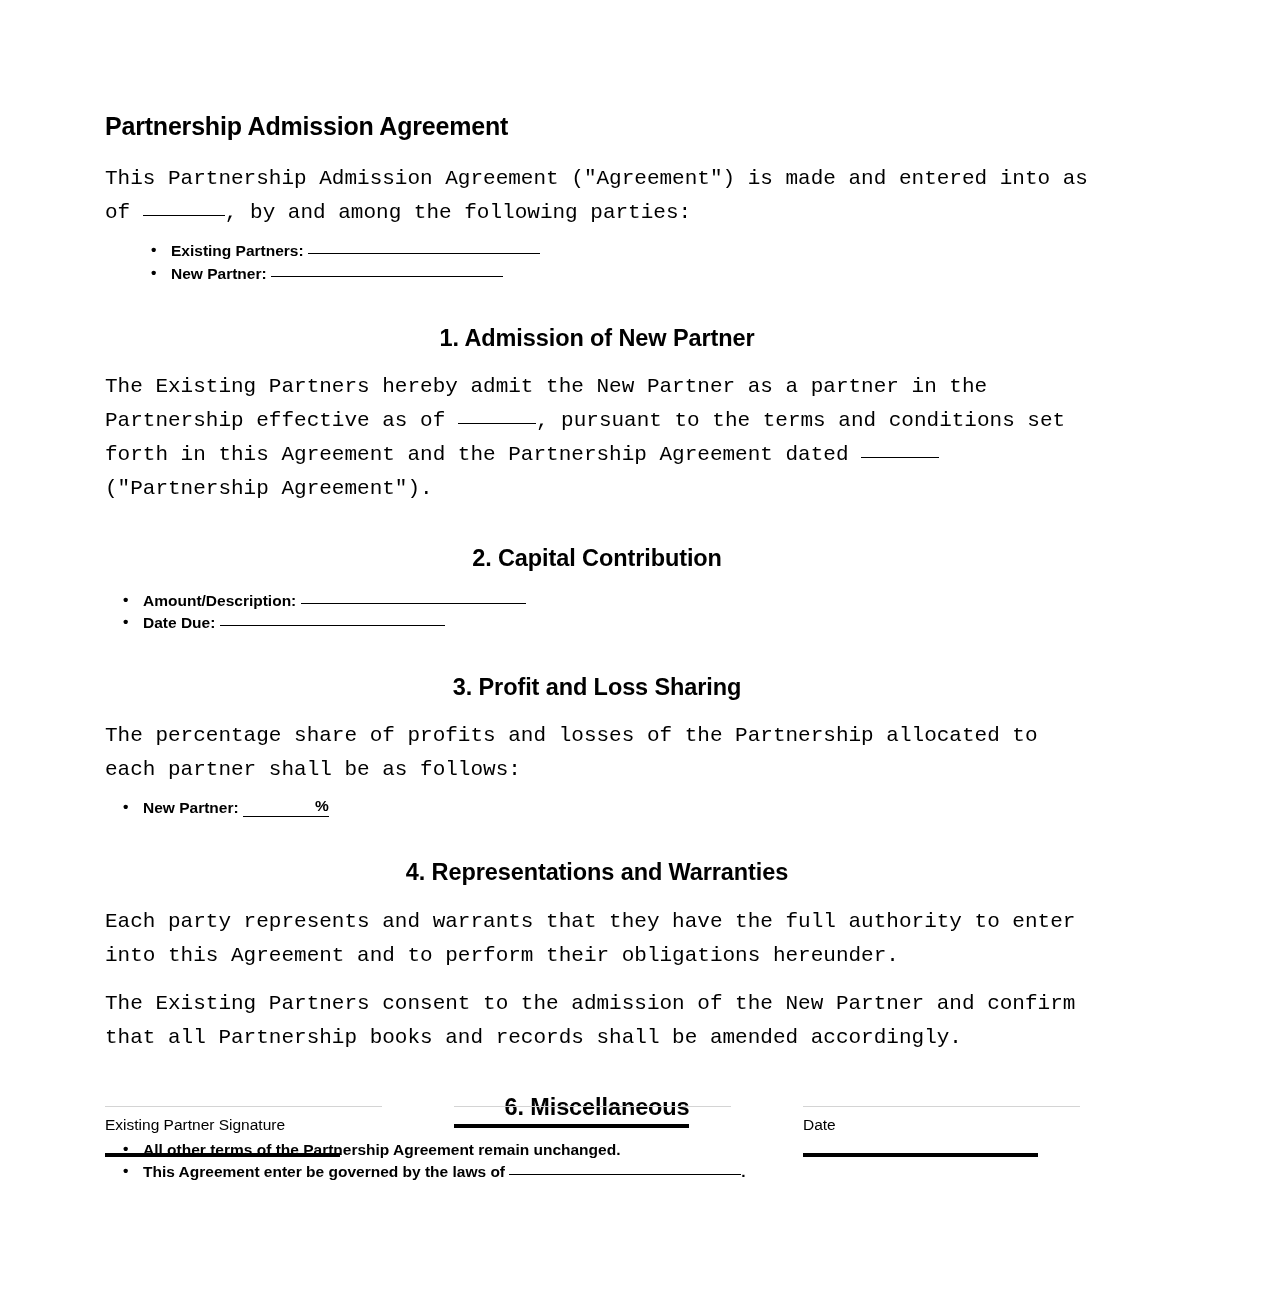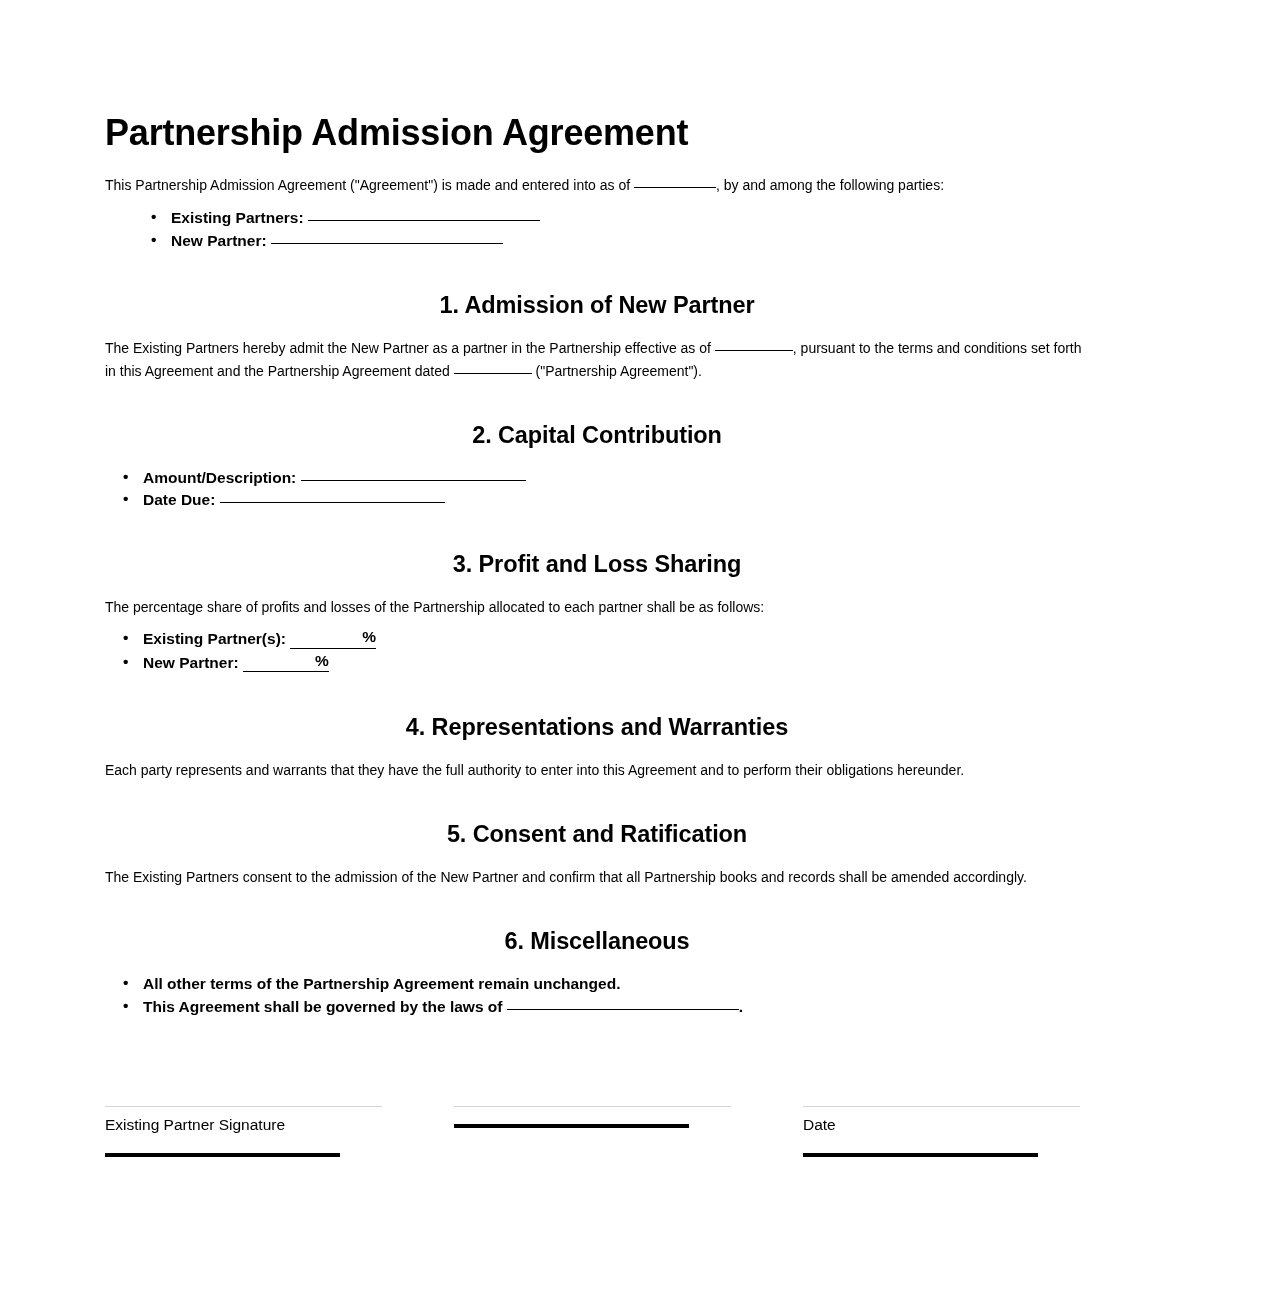--- a/index.html
+++ b/index.html
@@ -23,32 +23,33 @@
   }
   .doc {
     position: absolute;
     left: 105px;
     top: 112px;
     width: 984px;
   }
 
   
   .doc-title {
-    font-size: 36px;
+    font-size: 25px;
     font-weight: bold;
     line-height: 1.18;
     letter-spacing: -0.2px;
     margin: 0 0 20px 0;
   }
 
   
   .para {
-    font-size: 14px;
+    font-size: 21px;
     line-height: 1.62;
     margin: 0 0 14px 0;
+    font-family: Liberation Mono, monospace;
   }
   .para.tight { margin-bottom: 10px; }
 
   
   .section-heading {
     font-size: 23.5px;
     font-weight: bold;
     line-height: 1.2;
     letter-spacing: -0.1px;
     margin: 38px 0 18px 0;
@@ -180,42 +181,37 @@
       <li>
         <span>Date Due:</span>
         <span class="blank b-lg"></span>
       </li>
     </ul>
 
     <h2 class="section-heading">3. Profit and Loss Sharing</h2>
     <p class="para tight">The percentage share of profits and losses of the Partnership allocated to each partner shall be as follows:</p>
     <ul class="doc-list">
       <li>
-        <span>Existing Partner(s):</span>
-        <span class="blank-pct-wrap"><span class="sp"></span><span class="pct">%</span></span>
-      </li>
-      <li>
         <span>New Partner:</span>
         <span class="blank-pct-wrap"><span class="sp"></span><span class="pct">%</span></span>
       </li>
     </ul>
 
     <h2 class="section-heading">4. Representations and Warranties</h2>
     <p class="para">Each party represents and warrants that they have the full authority to enter into this Agreement and to perform their obligations hereunder.</p>
 
-    <h2 class="section-heading">5. Consent and Ratification</h2>
     <p class="para">The Existing Partners consent to the admission of the New Partner and confirm that all Partnership books and records shall be amended accordingly.</p>
 
     <h2 class="section-heading">6. Miscellaneous</h2>
     <ul class="doc-list">
       <li>
         <span>All other terms of the Partnership Agreement remain unchanged.</span>
       </li>
       <li>
-        <span>This Agreement shall be governed by the laws of</span>
+        <span>This Agreement enter be governed by the laws of</span>
         <span class="blank b-law"></span><span>.</span>
       </li>
     </ul>
 
   </div>
 
   <div class="sig-block">
     <div class="sig-cell">
       <div class="sig-topline"></div>
       <div class="sig-label">Existing Partner Signature</div>

